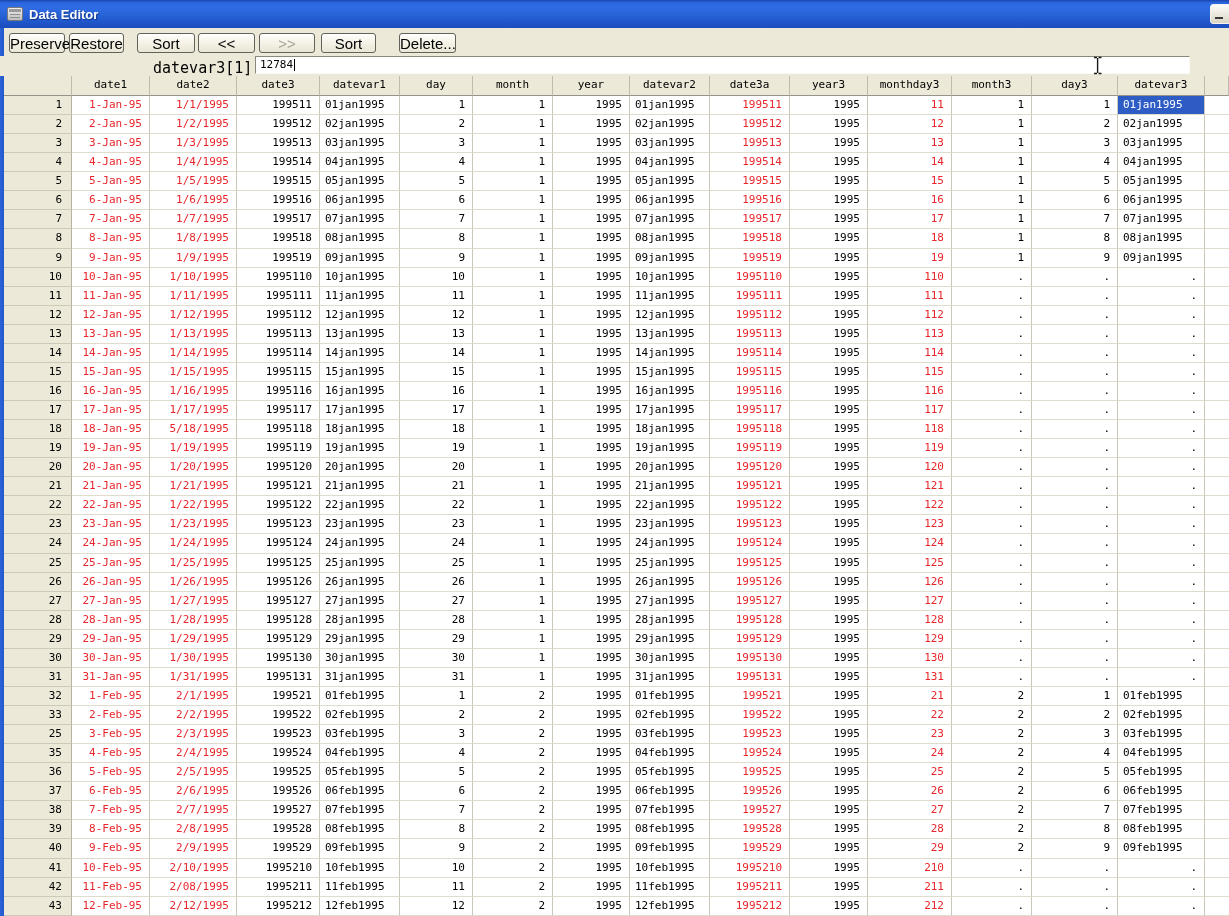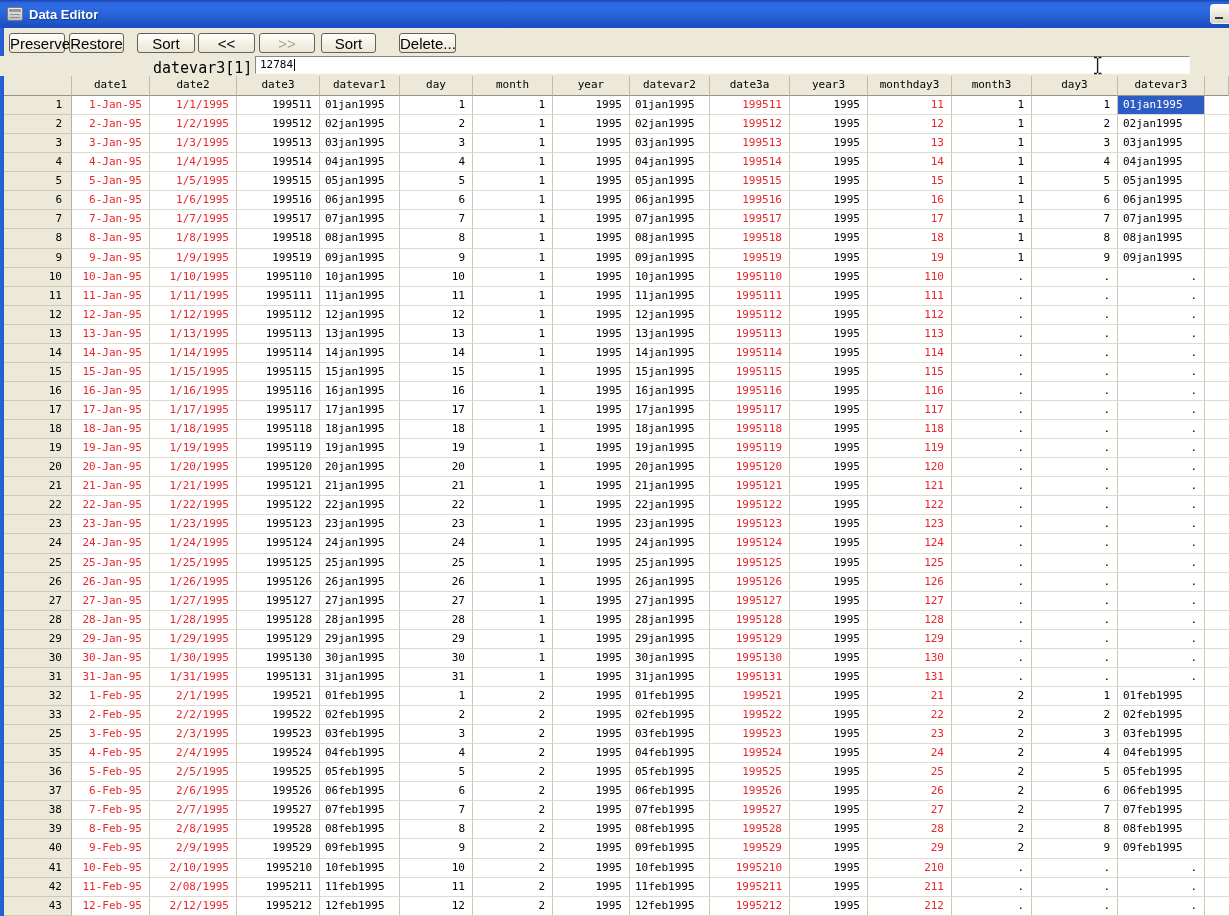--- a/index.html
+++ b/index.html
@@ -416,21 +416,21 @@
           <div class="cell col-year3 a-right">1995</div>
           <div class="cell col-monthday3 a-right c-red">117</div>
           <div class="cell col-month3 a-right">.</div>
           <div class="cell col-day3 a-right">.</div>
           <div class="cell col-datevar3 a-right">.</div>
           <div class="cell col-filler filler a-left"></div>
         </div>
         <div class="row">
           <div class="cell col-rownum rownum a-right">18</div>
           <div class="cell col-date1 a-right c-red">18-Jan-95</div>
-          <div class="cell col-date2 a-right c-red">1/18/1995</div>
+          <div class="cell col-date2 a-right c-red">5/18/1995</div>
           <div class="cell col-date3 a-right">1995118</div>
           <div class="cell col-datevar1 a-left">18jan1995</div>
           <div class="cell col-day a-right">18</div>
           <div class="cell col-month a-right">1</div>
           <div class="cell col-year a-right">1995</div>
           <div class="cell col-datevar2 a-left">18jan1995</div>
           <div class="cell col-date3a a-right c-red">1995118</div>
           <div class="cell col-year3 a-right">1995</div>
           <div class="cell col-monthday3 a-right c-red">118</div>
           <div class="cell col-month3 a-right">.</div>

